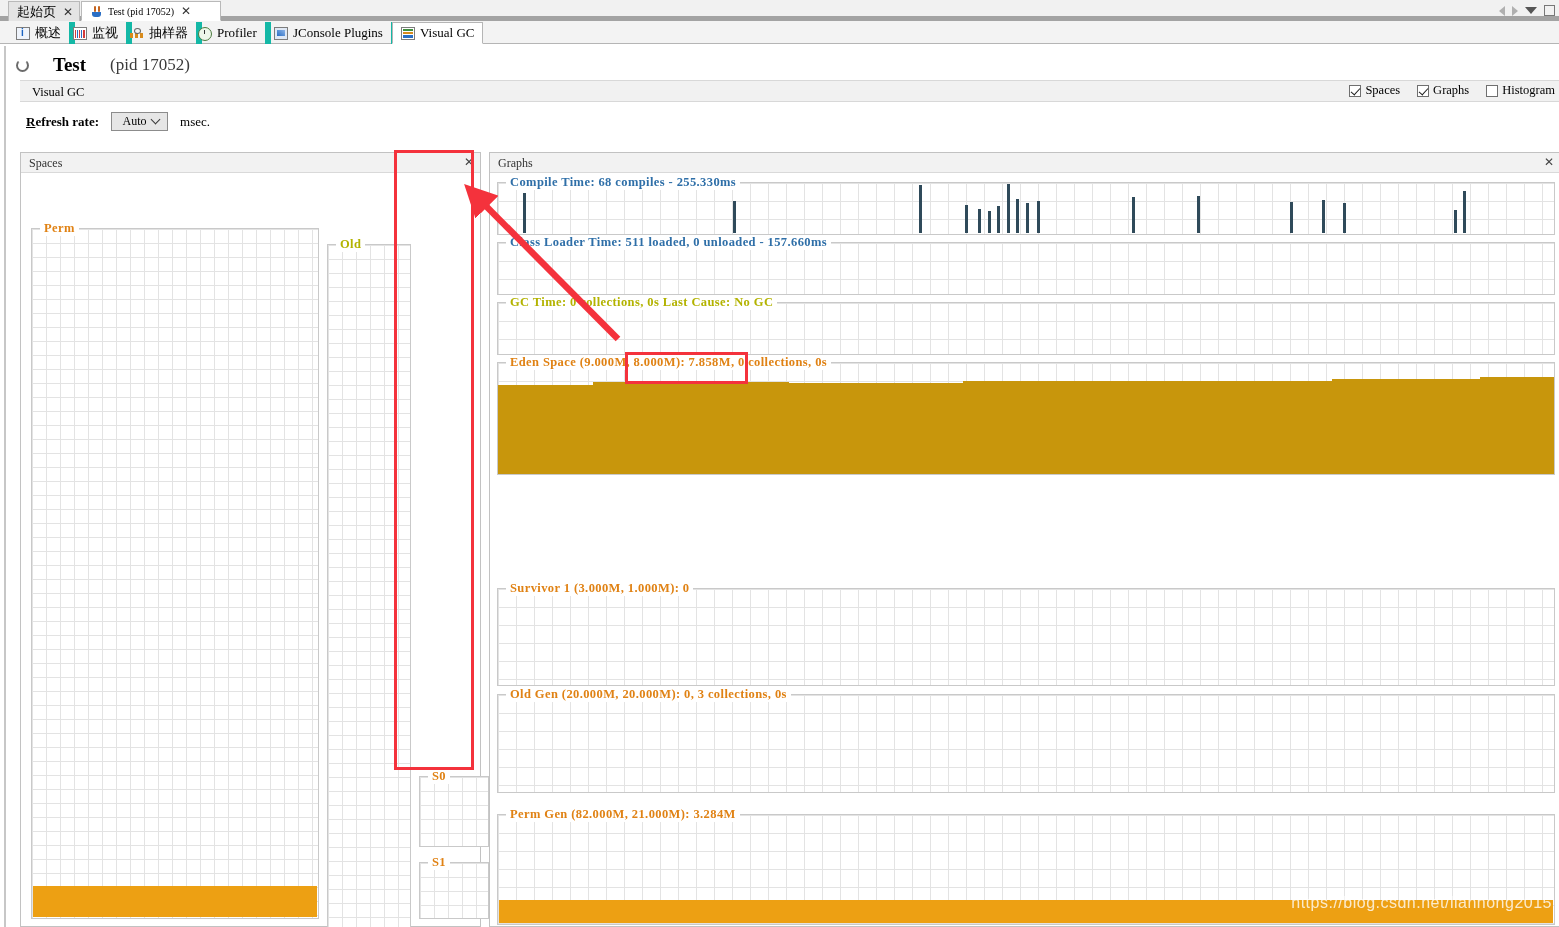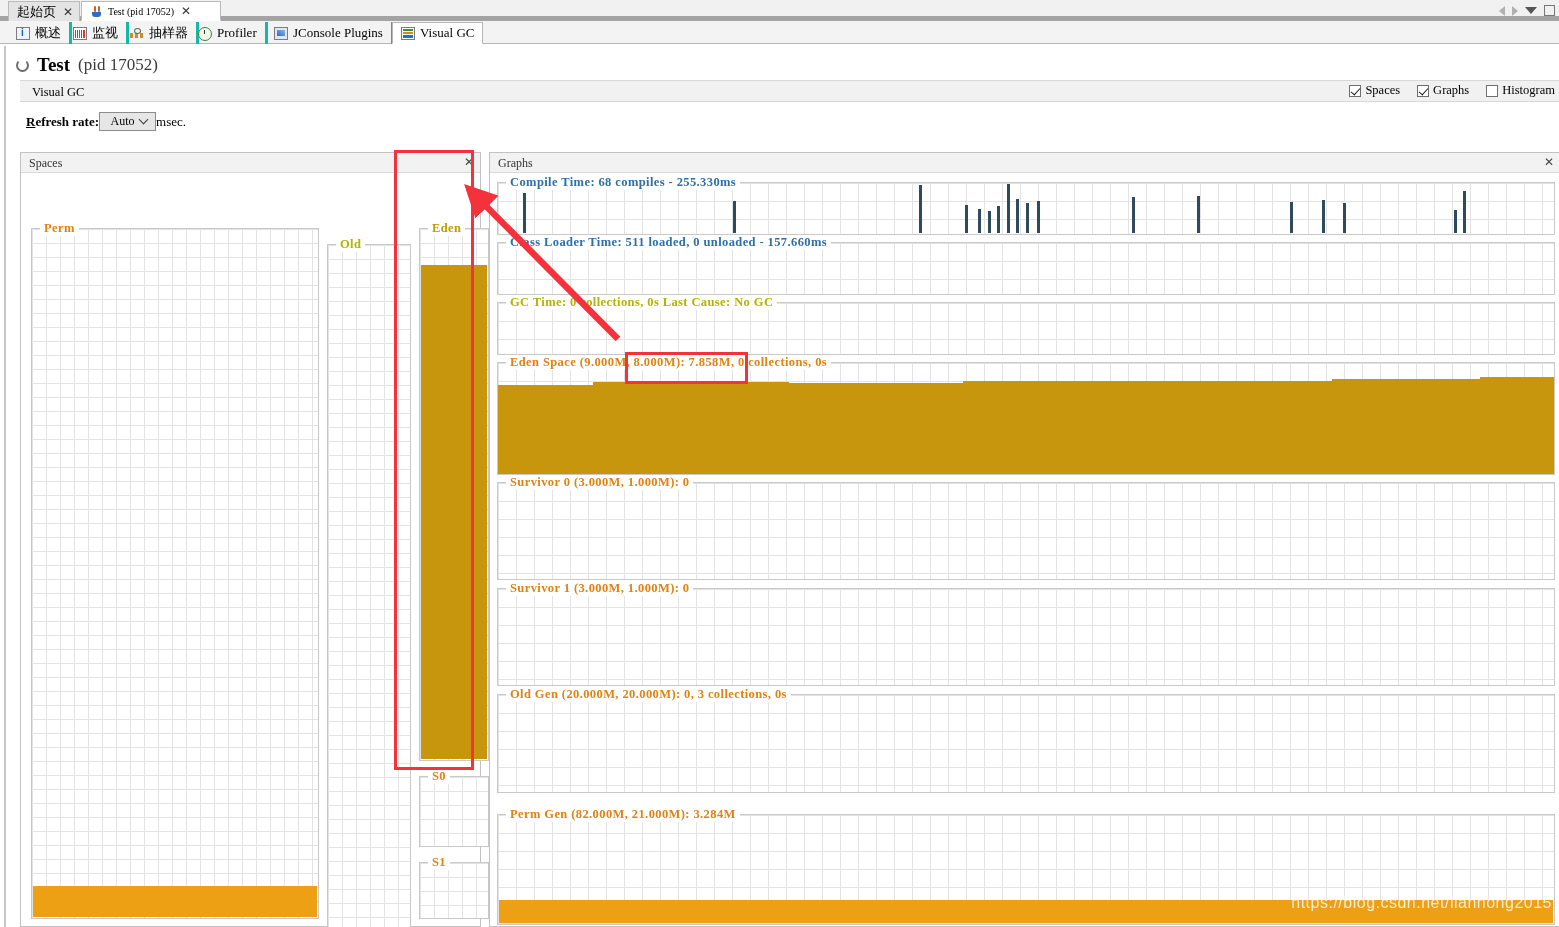--- a/index.html
+++ b/index.html
@@ -64,21 +64,21 @@
   .toolbar {
     position: absolute; left: 0; top: 21px; width: 1559px; height: 23px;
     background: #f3f3f3;
     border-bottom: 1px solid #b5b5b5;
   }
   .ttab {
     position: absolute; top: 1px; height: 22px;
     display: flex; align-items: center; gap: 5px;
     padding: 0 8px;
     white-space: nowrap;
-    border-right: 3px solid #14b8a6;
+    border-right: 6px solid #14b8a6;
   }
   .ttab.active { background: #fff; border: 1px solid #b5b5b5; border-bottom: 1px solid #fff; }
   .ttab .lbl { font-family: "Liberation Serif", serif; font-size: 13px; }
   .ttab .lblcjk { font-family: "DejaVu Sans", sans-serif; font-size: 13px; }
 
   .micon { width: 14px; height: 13px; position: relative; flex: 0 0 auto; border: 1px solid #7c7c7c; background: #fff; }
   .micon.overview { background: #eef3fb; }
   .micon.overview::after { content: "i"; position: absolute; left: 4px; top: -1px; font-size: 10px; color: #1a62c0; font-weight: bold; }
   .micon.monitor { background: #fff; overflow: hidden; }
   .micon.monitor::after {
@@ -116,21 +116,21 @@
       linear-gradient(to bottom, #3f8f3f 0 2px, transparent 2px 3px, #d88b1c 3px 5px, transparent 5px 6px, #2a6ec4 6px 8px);
   }
 
   
   .appwrap {
     position: absolute; left: 4px; top: 46px; width: 1553px; height: 881px;
     border-left: 2px solid #c7c7c7;
   }
   .titlerow {
     position: absolute; left: 10px; top: 8px;
-    display: flex; align-items: center; gap: 8px;
+    display: flex; align-items: center; gap: 24px;
   }
   .ringicon {
     width: 13px; height: 13px; border: 2.5px solid #6b6b6b; border-radius: 50%;
     border-top-color: transparent;
   }
   .ptitle {
     font-family: "Liberation Serif", serif;
     font-size: 19px; font-weight: bold; letter-spacing: 0px;
   }
   .ppid { font-family: "Liberation Serif", serif; font-size: 17px; color: #3b3b3b; }
@@ -154,21 +154,21 @@
     position: relative; flex: 0 0 auto;
   }
   .cbox.on::after {
     content: ""; position: absolute; left: 3px; top: 0px;
     width: 4px; height: 8px; border: solid #1d1d1d; border-width: 0 1.6px 1.6px 0;
     transform: rotate(42deg);
   }
 
   .refreshrow {
     position: absolute; left: 20px; top: 66px;
-    display: flex; align-items: center; gap: 0;
+    display: flex; align-items: center; gap: 12px;
     font-family: "Liberation Serif", serif; font-size: 13px;
   }
   .refreshrow .rlbl { font-weight: bold; }
   .refreshrow .rlbl u { text-decoration: underline; }
   .combo {
     width: 57px; height: 19px; background: #e6e6e6;
     border: 1px solid #8c8c8c;
     display: flex; align-items: center; justify-content: center; gap: 5px;
     font-family: "Liberation Serif", serif; font-size: 12px;
   }
@@ -360,27 +360,20 @@
         </div>
       </div>
 
       <div class="grp" id="sp-old">
         <span class="grptitle t-olive">Old</span>
         <div class="grpbox">
           <div class="grid fine"></div>
         </div>
       </div>
 
-      <div class="grp" id="sp-eden">
-        <span class="grptitle t-gold">Eden</span>
-        <div class="grpbox">
-          <div class="grid fine"></div>
-          <div class="fill" style="height:93%;"></div>
-        </div>
-      </div>
 
       <div class="grp" id="sp-s0">
         <span class="grptitle t-orange">S0</span>
         <div class="grpbox">
           <div class="grid fine"></div>
         </div>
       </div>
 
       <div class="grp" id="sp-s1">
         <span class="grptitle t-orange">S1</span>
@@ -452,26 +445,20 @@
               <div class="step" style="left: 60%; width: 1.6%; height: 83.8889%;"></div>
               <div class="step" style="left: 61%; width: 17.6%; height: 83.5556%;"></div>
               <div class="step" style="left: 78%; width: 1.6%; height: 83.5556%;"></div>
               <div class="step" style="left: 79%; width: 13.6%; height: 85.5556%;"></div>
               <div class="step" style="left: 92%; width: 1.6%; height: 85.5556%;"></div>
               <div class="step" style="left: 93%; width: 7.6%; height: 87.3333%;"></div>
             </div>
         </div>
       </div>
 
-      <div class="grp ggrp" style="top:322px; height:105px;">
-        <span class="grptitle t-orange">Survivor 0 (3.000M, 1.000M): 0</span>
-        <div class="grpbox">
-          <div class="grid vfine"></div>
-        </div>
-      </div>
 
       <div class="grp ggrp" style="top:428px; height:105px;">
         <span class="grptitle t-orange">Survivor 1 (3.000M, 1.000M): 0</span>
         <div class="grpbox">
           <div class="grid vfine"></div>
         </div>
       </div>
 
       <div class="grp ggrp" style="top:534px; height:106px;">
         <span class="grptitle t-orange">Old Gen (20.000M, 20.000M): 0, 3 collections, 0s</span>

